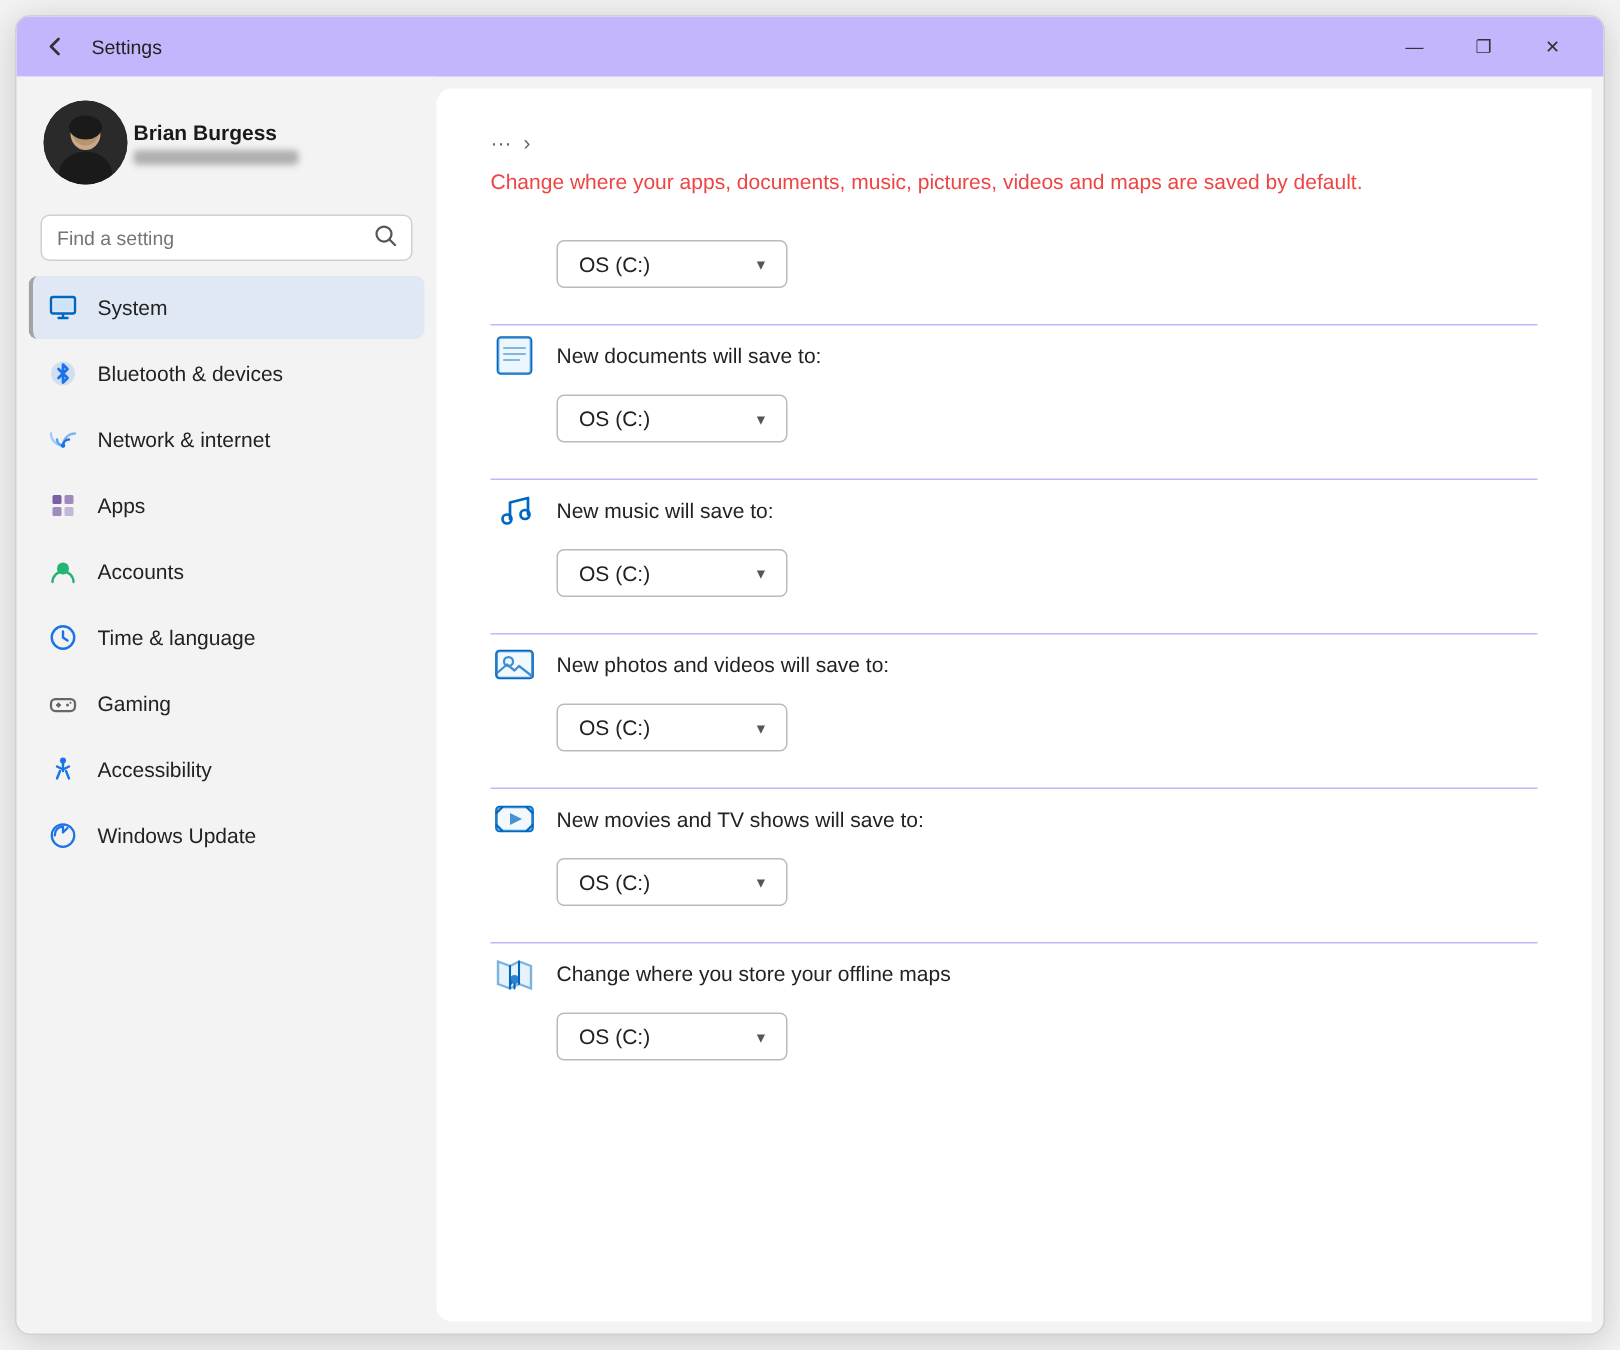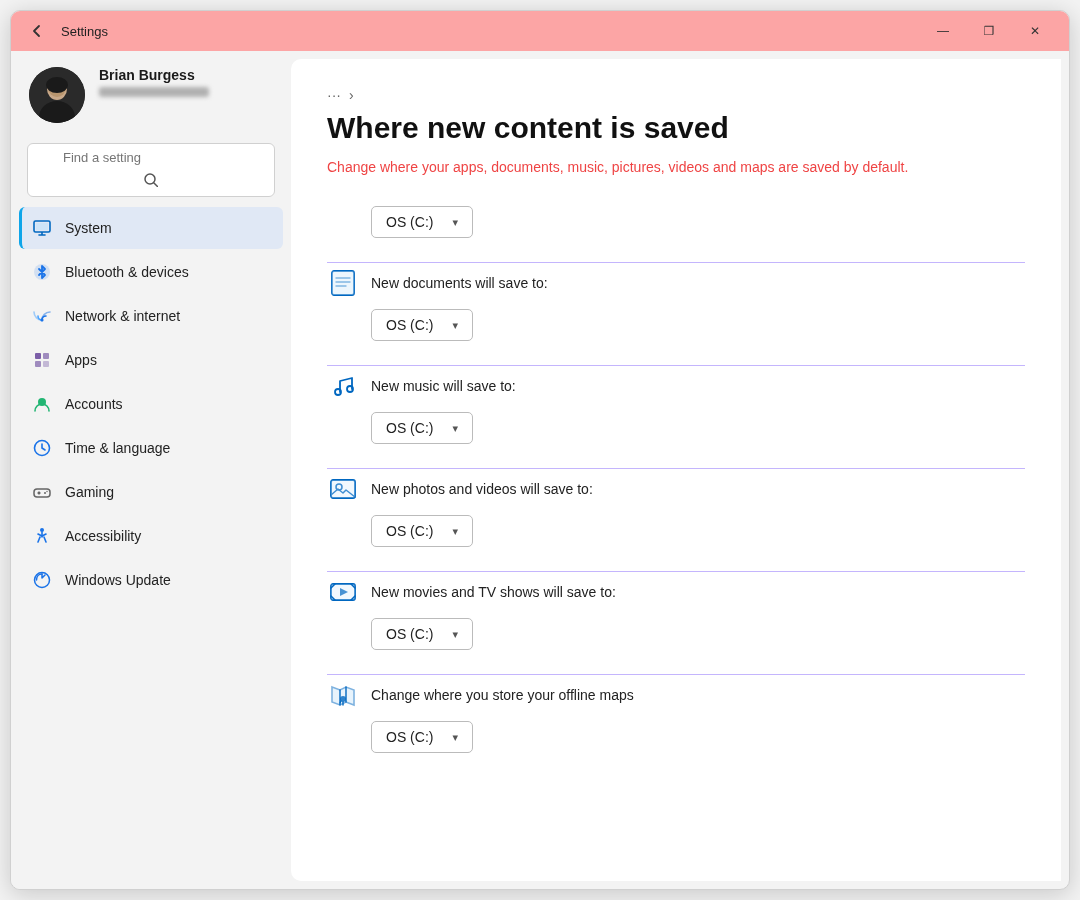--- a/index.html
+++ b/index.html
@@ -20,21 +20,21 @@
       border-radius: 10px;
       box-shadow: 0 4px 24px rgba(0,0,0,0.18);
       display: flex;
       flex-direction: column;
       overflow: hidden;
       border: 1px solid #d0d0d0;
     }
     
     .titlebar {
       height: 40px;
-      background: #fca5a5;
+      background: #c4b5fd;
       display: flex;
       align-items: center;
       padding: 0 12px;
       flex-shrink: 0;
     }
     .titlebar-left {
       display: flex;
       align-items: center;
       gap: 10px;
       flex: 1;
@@ -81,22 +81,22 @@
       width: 280px;
       background: #f3f3f3;
       padding: 0;
       flex-shrink: 0;
       overflow-y: auto;
       display: flex;
       flex-direction: column;
     }
     .user-profile {
       display: flex;
-      align-items: flex-start;
-      gap: 14px;
+      align-items: center;
+      gap: 4px;
       padding: 16px 18px 14px 18px;
     }
     .avatar {
       width: 56px; height: 56px;
       border-radius: 50%;
       background: #222;
       overflow: hidden;
       flex-shrink: 0;
       display: flex; align-items: center; justify-content: center;
     }
@@ -120,21 +120,20 @@
     }
     .search-box {
       margin: 6px 16px 10px 16px;
       display: flex;
       align-items: center;
       background: white;
       border: 1px solid #d0d0d0;
       border-radius: 6px;
       padding: 6px 10px;
       gap: 8px;
-      flex-direction: column;
     }
     .search-input {
       border: none;
       outline: none;
       font-size: 13px;
       color: #555;
       background: transparent;
       flex: 1;
     }
     .search-icon-svg {
@@ -150,21 +149,21 @@
       gap: 12px;
       padding: 10px 12px;
       border-radius: 6px;
       cursor: pointer;
       font-size: 14px;
       color: #222;
       margin-bottom: 2px;
     }
     .nav-item.active {
       background: #e0e8f5;
-      border-left: 3px solid #0ea5e9;
+      border-left: 3px solid #a3a3a3;
       padding-left: 9px;
     }
     .nav-icon {
       width: 22px; height: 22px;
       display: flex; align-items: center; justify-content: center;
       flex-shrink: 0;
     }
 
     
     .content {
@@ -217,21 +216,21 @@
     .dropdown {
       display: flex;
       align-items: center;
       border: 1.5px solid #bbb;
       border-radius: 5px;
       padding: 7px 14px;
       font-size: 14px;
       color: #222;
       background: white;
       cursor: pointer;
-      width: 102px;
+      width: 154px;
       justify-content: space-between;
       gap: 10px;
     }
     .chevron { font-size: 11px; color: #555; }
 
     
     .save-option + .save-option {
       padding-top: 4px;
       border-top: 1px solid #c4b5fd;
     }
@@ -397,21 +396,20 @@
           <span>Windows Update</span>
         </li>
       </ul>
     </div>
 
     <div class="content">
       <div class="breadcrumb">
         <span>···</span>
         <span>›</span>
       </div>
-      <h1 class="page-title">Where new content is saved</h1>
       <p class="page-desc">Change where your apps, documents, music, pictures, videos and maps are saved by default.</p>
 
       <div class="save-option">
         <div class="dropdown-wrapper">
           <button class="dropdown">
             <span>OS (C:)</span>
             <span class="chevron">▾</span>
           </button>
         </div>
       </div>

